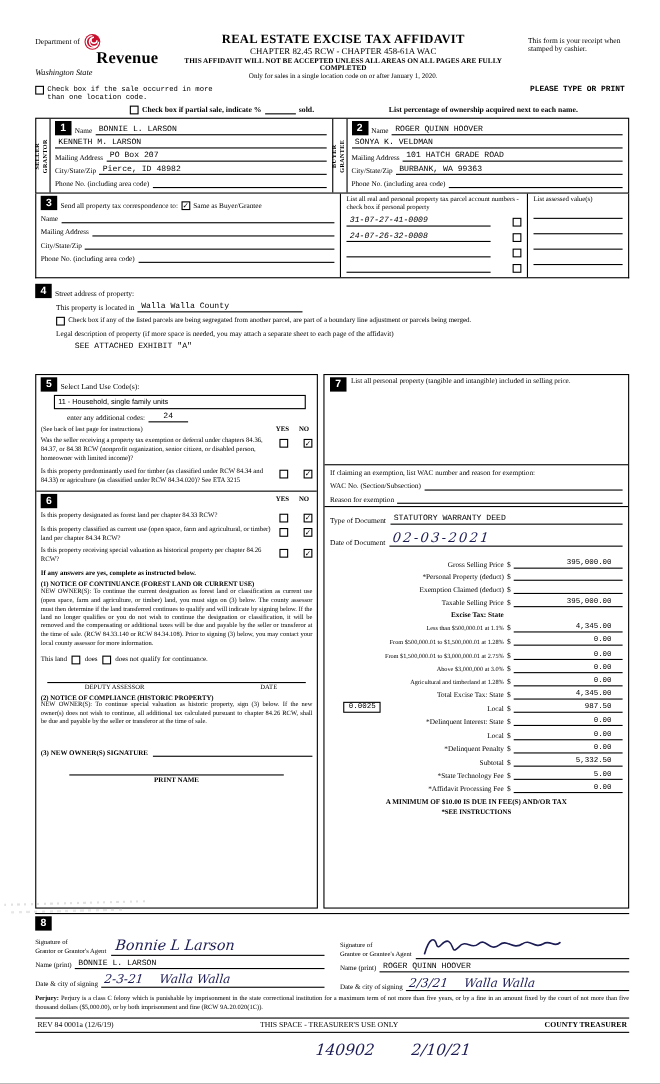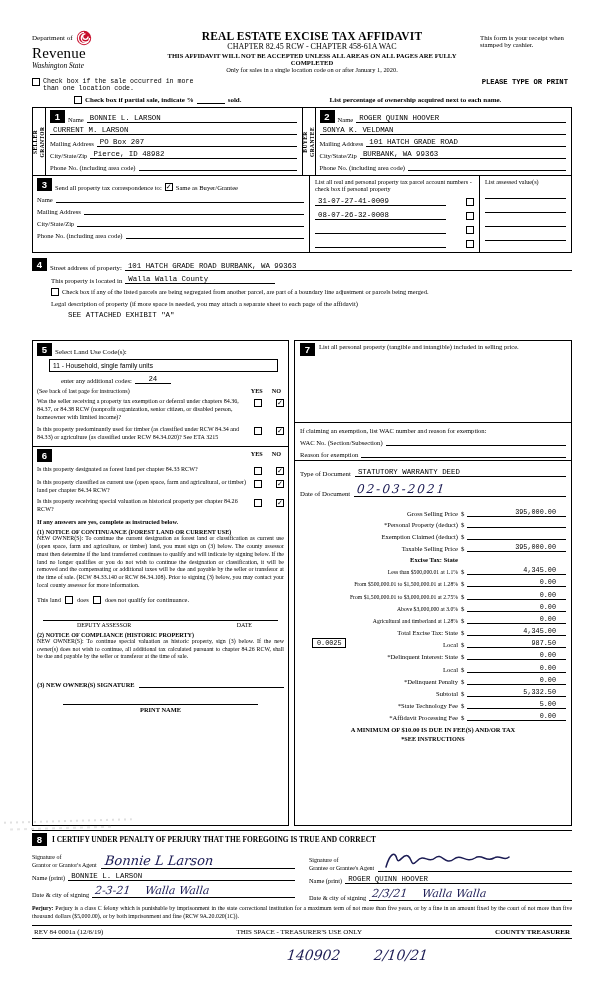--- a/index.html
+++ b/index.html
@@ -10,35 +10,35 @@
     padding: 30px 28px 8px 32px; position: relative; overflow: hidden;
     margin: 0 auto;
   }
   .grow { flex:1; }
   .b { font-weight:bold; }
 
   
   .hdr { display:flex; align-items:flex-start; }
   .logo { width:112px; }
   .dept { font-size:7px; display:flex; align-items:center; gap:3px;}
-  .rev { font-size:15px; font-weight:normal; letter-spacing:.2px; line-height:1; }
+  .rev { font-size:15px; font-weight:bold; letter-spacing:.2px; line-height:1;text-align:right; }
   .wa { font-size:7.5px; font-style:italic; }
   .titleblk { flex:1; text-align:center; padding:0 4px; }
   .t1 { font-size:11.5px; font-weight:bold; letter-spacing:.2px; }
   .t2 { font-size:8px; }
   .t3 { font-size:6.6px; font-weight:bold; margin-top:1px;}
   .t4 { font-size:6.4px; }
   .receipt { width:92px; font-size:6.8px; padding-top:4px; }
 
   .noterow { display:flex; justify-content:space-between; margin-top:5px; align-items:flex-start;font-family:Liberation Mono, monospace;}
   .mloc { width:170px; font-size:6.6px; display:flex; gap:3px;}
   .ptp { font-size:7.2px; font-weight:bold; padding-right:4px;}
   .partialrow { display:flex; margin-top:4px; font-size:7px; font-weight:bold; }
-  .partialrow .left { margin-left:42px; display:flex; align-items:flex-end; gap:3px;}
-  .partialrow .right { margin-left:88px; }
+  .partialrow .left { margin-left:86px; display:flex; align-items:flex-end; gap:3px;}
+  .partialrow .right { margin-left:68px; }
   .ublank { display:inline-block; width:28px; border-bottom:1px solid #000; height:8px; }
 
   .cb { display:inline-block; width:8px; height:8px; border:1px solid #000;
         font-size:7px; line-height:7px; text-align:center; vertical-align:middle;
         font-family:"DejaVu Sans",sans-serif; flex:none; }
 
   .badge { display:inline-block; min-width:15px; height:13px; background:#000; color:#fff;
            font-weight:bold; font-size:9.5px; line-height:13px; text-align:center; flex:none;
            font-family:"Liberation Sans",sans-serif; }
 
@@ -55,21 +55,21 @@
   .frow { display:flex; align-items:flex-end; gap:3px; margin-top:3px; }
   .fline { flex:1; border-bottom:1px solid #000; min-height:9px;
            display:flex; align-items:flex-end; padding:0 3px; }
   .typed { font-family:"Liberation Mono", monospace; font-size:7.4px; white-space:nowrap; }
 
   
   .sec3 { display:flex; border:1.2px solid #000; border-top:none; }
   .s3a { flex:1.28; padding:2px 5px 4px 4px; font-size:6.6px; }
   .s3b { width:170px; border-left:1px solid #000; padding:2px 5px 4px; font-size:6.2px; }
   .s3c { width:92px; border-left:1px solid #000; padding:2px 5px 4px; font-size:6.2px; }
-  .prow { display:flex; align-items:flex-end; gap:20px; margin-top:5px; }
+  .prow { display:flex; align-items:flex-end; gap:20px; margin-top:5px;font-style:italic; }
 
   
   .sec4 { margin-top:5px; font-size:6.8px; }
   .sec4 .frow { margin-top:4px; }
   .legalblank { height:18px; }
 
   
   .main { display:flex; gap:5px; margin-top:3px; min-height:486px; align-items:stretch; }
   .lcol { width:257px; border:1.2px solid #000; display:flex; flex-direction:column; }
   .rcol { flex:1; border:1.2px solid #000; display:flex; flex-direction:column; padding:2px 5px 4px; }
@@ -197,21 +197,21 @@
       <div class="pfields">
         <div class="frow" style="margin-top:0;">
           <span class="badge">1</span>
           <span>Name</span>
           <span class="fline">
               <span class="typed">BONNIE L. LARSON</span>
             </span>
         </div>
         <div class="frow">
           <span class="fline">
-              <span class="typed">CURRENT M. LARSON</span>
+              <span class="typed">KENNETH M. LARSON</span>
             </span>
         </div>
         <div class="frow">
           <span>Mailing Address</span>
           <span class="fline">
               <span class="typed">PO Box 207</span>
             </span>
         </div>
         <div class="frow">
           <span>City/State/Zip</span>
@@ -293,21 +293,21 @@
     <div class="s3b">
       <div>List all real and personal property tax parcel account numbers - check box if personal property</div>
       <div class="prow">
         <span class="fline">
             <span class="typed">31-07-27-41-0009</span>
           </span>
         <span class="cb"></span>
       </div>
       <div class="prow">
         <span class="fline">
-            <span class="typed">08-07-26-32-0008</span>
+            <span class="typed">24-07-26-32-0008</span>
           </span>
         <span class="cb"></span>
       </div>
       <div class="prow">
         <span class="fline">
             <span class="typed"></span>
           </span>
         <span class="cb"></span>
       </div>
       <div class="prow">
@@ -331,23 +331,20 @@
       <div class="prow">
           <span class="fline"></span>
         </div>
     </div>
   </div>
 
   <div class="sec4">
     <div class="frow" style="margin-top:0;">
       <span class="badge">4</span>
       <span>Street address of property:</span>
-      <span class="fline">
-          <span class="typed">101 HATCH GRADE ROAD BURBANK, WA  99363</span>
-        </span>
     </div>
     <div class="frow" style="margin-left:19px;">
       <span>This property is located in</span>
       <span class="fline" style="flex:none; width:150px;">
           <span class="typed">Walla Walla County</span>
         </span>
       <span class="grow"></span>
     </div>
     <div class="frow" style="margin-left:19px; font-size:6.4px; align-items:flex-start;">
       <span class="cb"></span>
@@ -583,21 +580,20 @@
       <div class="minnote">A MINIMUM OF $10.00 IS DUE IN FEE(S) AND/OR TAX</div>
       <div class="seein">*SEE INSTRUCTIONS</div>
     </div>
   </div>
 
   <div class="faintstamp"></div>
 
   <div class="sec8">
     <div class="certrow">
       <span class="badge">8</span>
-      <span>I CERTIFY UNDER PENALTY OF PERJURY THAT THE FOREGOING IS TRUE AND CORRECT</span>
     </div>
     <div class="siggrid">
       <div class="sigcol">
         <div class="sigrowtop">
           <span class="siglabel">
             <span>Signature of</span><br>
             <span>Grantor or Grantor's Agent</span>
           </span>
           <span class="sigarea">
             <span class="hand signame">Bonnie L Larson</span>

